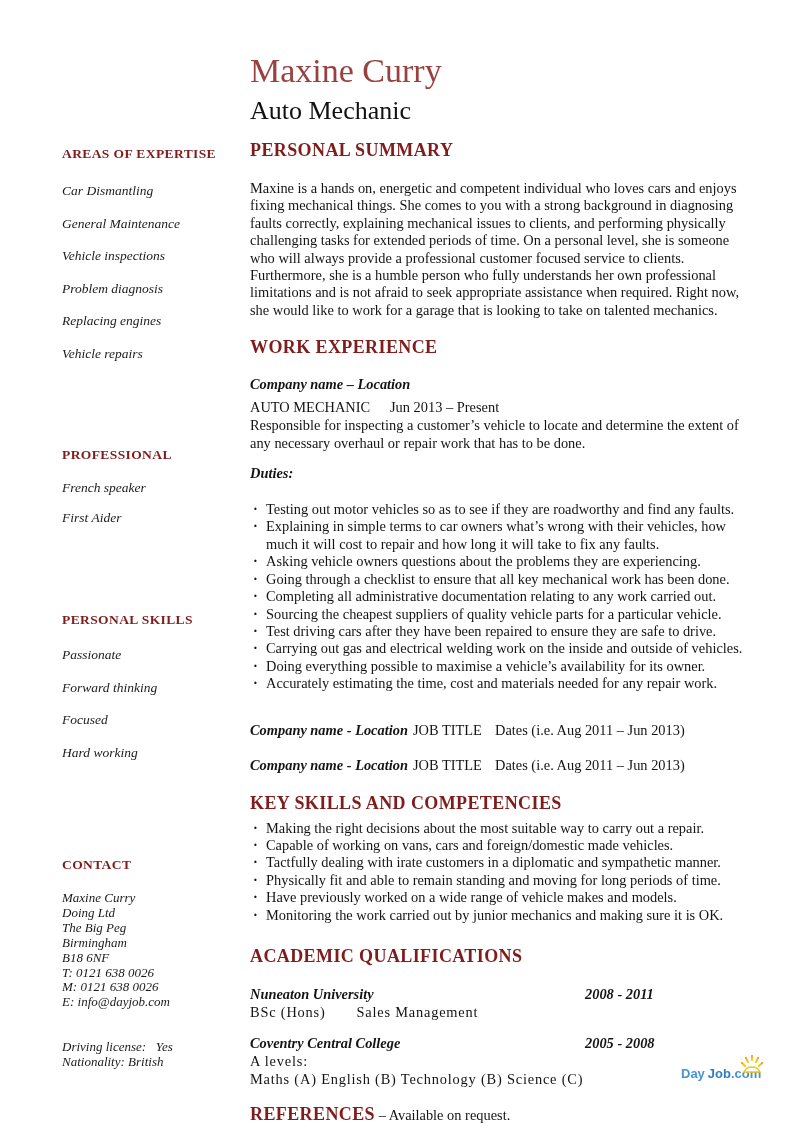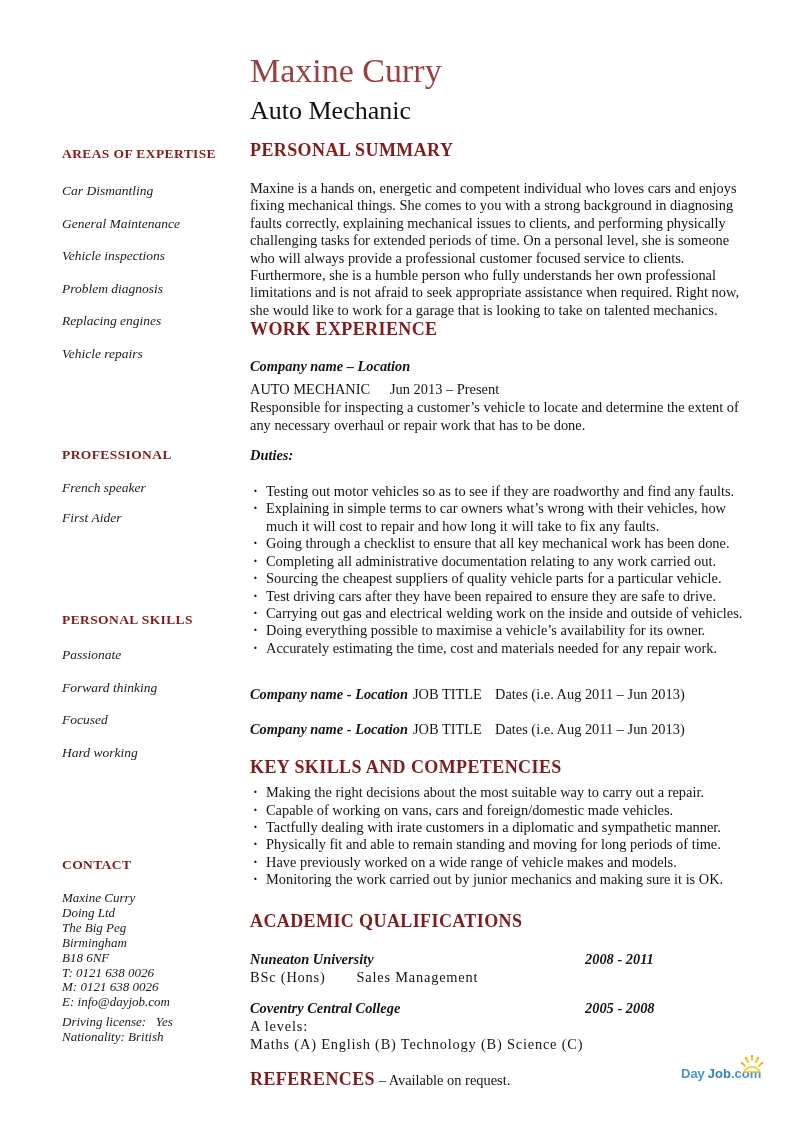--- a/index.html
+++ b/index.html
@@ -35,21 +35,21 @@
     color: #1a1a1a;
   }
   .sb-expertise .sidebar-list { margin-top: 22px; }
   .sb-expertise .sidebar-list li { margin-bottom: 18.5px; line-height: 14px; }
   .sb-professional .sidebar-list { margin-top: 18px; }
   .sb-professional .sidebar-list li { margin-bottom: 16px; line-height: 14px; }
   .sb-skills .sidebar-list { margin-top: 20px; }
   .sb-skills .sidebar-list li { margin-bottom: 18.5px; line-height: 14px; }
   .contact-list { margin-top: 18px; }
   .contact-list li { margin-bottom: 0 !important; line-height: 14.9px !important; font-size: 13px !important; }
-  .contact-extra { margin-top: 5px; }
+  .contact-extra { margin-top: 30px; }
   .contact-extra li { margin-bottom: 0 !important; line-height: 14.9px !important; font-size: 13px !important; white-space: pre-wrap; }
 
   
   .main { position: absolute; left: 250px; top: 0; width: 497px; }
   .name {
     margin-top: 50px;
     font-size: 34px; line-height: 42px;
     font-weight: normal;
     color: #99413e;
   }
@@ -58,21 +58,21 @@
     font-size: 26px; line-height: 32px;
     font-weight: normal;
     color: #111111;
   }
   .sec-summary { margin-top: 13px; }
   .summary-p {
     margin-top: 19px;
     font-size: 14.4px;
     line-height: 17.4px;
   }
-  .sec-work { }
+  .sec-work { margin-top: 18px; }
   .company-line { margin-top: 18px; font-size: 14.4px; font-weight: bold; font-style: italic; }
   .job-row { margin-top: 6px; font-size: 14.4px; display: flex; }
   .job-title { width: 140px; }
   .job-desc { margin-top: 1px; font-size: 14.4px; line-height: 17.4px; }
   .duties-label { margin-top: 13px; font-size: 14.4px; font-weight: bold; font-style: italic; }
   .bullet-list { list-style: none; margin-top: 19px; }
   .bullet-list li {
     position: relative;
     padding-left: 16px;
     font-size: 14.4px;
@@ -187,20 +187,21 @@
       <span class="job-title">AUTO MECHANIC</span>
       <span class="job-dates">Jun 2013 – Present</span>
     </div>
     <p class="job-desc">Responsible for inspecting a customer’s vehicle to locate and determine the extent of any necessary overhaul or repair work that has to be done.</p>
 
     <div class="duties-label">Duties:</div>
     <ul class="bullet-list">
 
     <li>Testing out motor vehicles so as to see if they are roadworthy and find any faults.</li>
         <li>Explaining in simple terms to car owners what’s wrong with their vehicles, how much it will cost to repair and how long it will take to fix any faults.</li>
+        <li>Asking vehicle owners questions about the problems they are experiencing.</li>
         <li>Going through a checklist to ensure that all key mechanical work has been done.</li>
         <li>Completing all administrative documentation relating to any work carried out.</li>
         <li>Sourcing the cheapest suppliers of quality vehicle parts for a particular vehicle.</li>
         <li>Test driving cars after they have been repaired to ensure they are safe to drive.</li>
         <li>Carrying out gas and electrical welding work on the inside and outside of vehicles.</li>
         <li>Doing everything possible to maximise a vehicle’s availability for its owner.</li>
         <li>Accurately estimating the time, cost and materials needed for any repair work.</li>
       </ul>
 
     <div class="role-row role-row-1">

